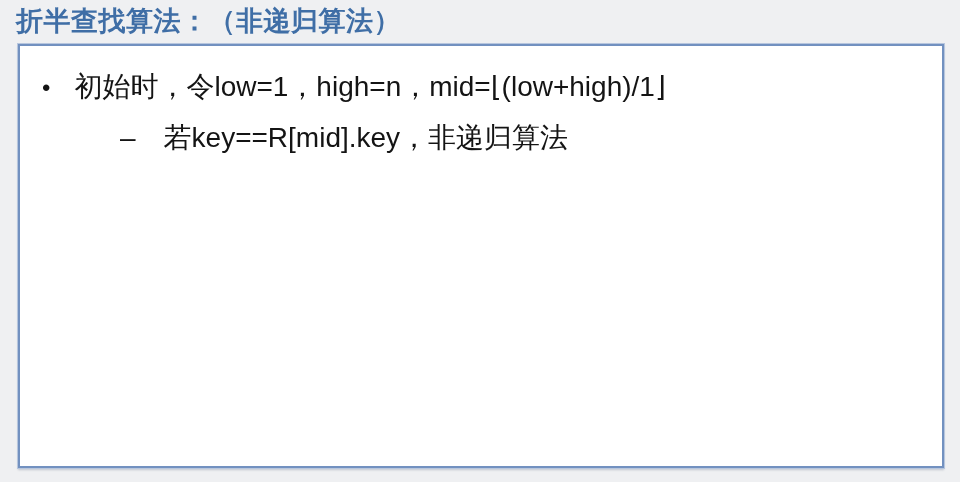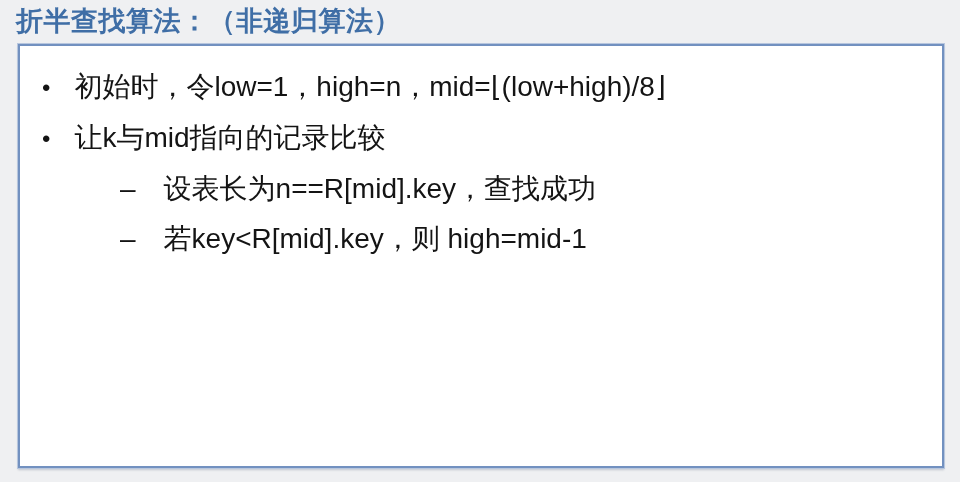--- a/index.html
+++ b/index.html
@@ -54,24 +54,22 @@
 </head>
 <body>
 
 <div class="slide">
 
   <div class="title">折半查找算法：（非递归算法）</div>
 
   <div class="content-box">
 
 
-    <div class="li lvl0"><span class="marker">•</span><span class="txt">初始时，令low=1，high=n，mid=⌊(low+high)/8⌋</span></div>
+    <div class="li lvl0"><span class="marker">•</span><span class="txt">初始时，令low=1，high=n，mid=⌊(low+high)/1⌋</span></div>
 
-    <div class="li lvl0"><span class="marker">•</span><span class="txt">让k与mid指向的记录比较</span></div>
 
-    <div class="li lvl1"><span class="marker">–</span><span class="txt">设表长为n==R[mid].key，查找成功</span></div>
+    <div class="li lvl1"><span class="marker">–</span><span class="txt">若key==R[mid].key，非递归算法</span></div>
 
-    <div class="li lvl1"><span class="marker">–</span><span class="txt">若key&lt;R[mid].key，则 high=mid-1</span></div>
 
 
 
   </div>
 </div>
 
 </body></html>

